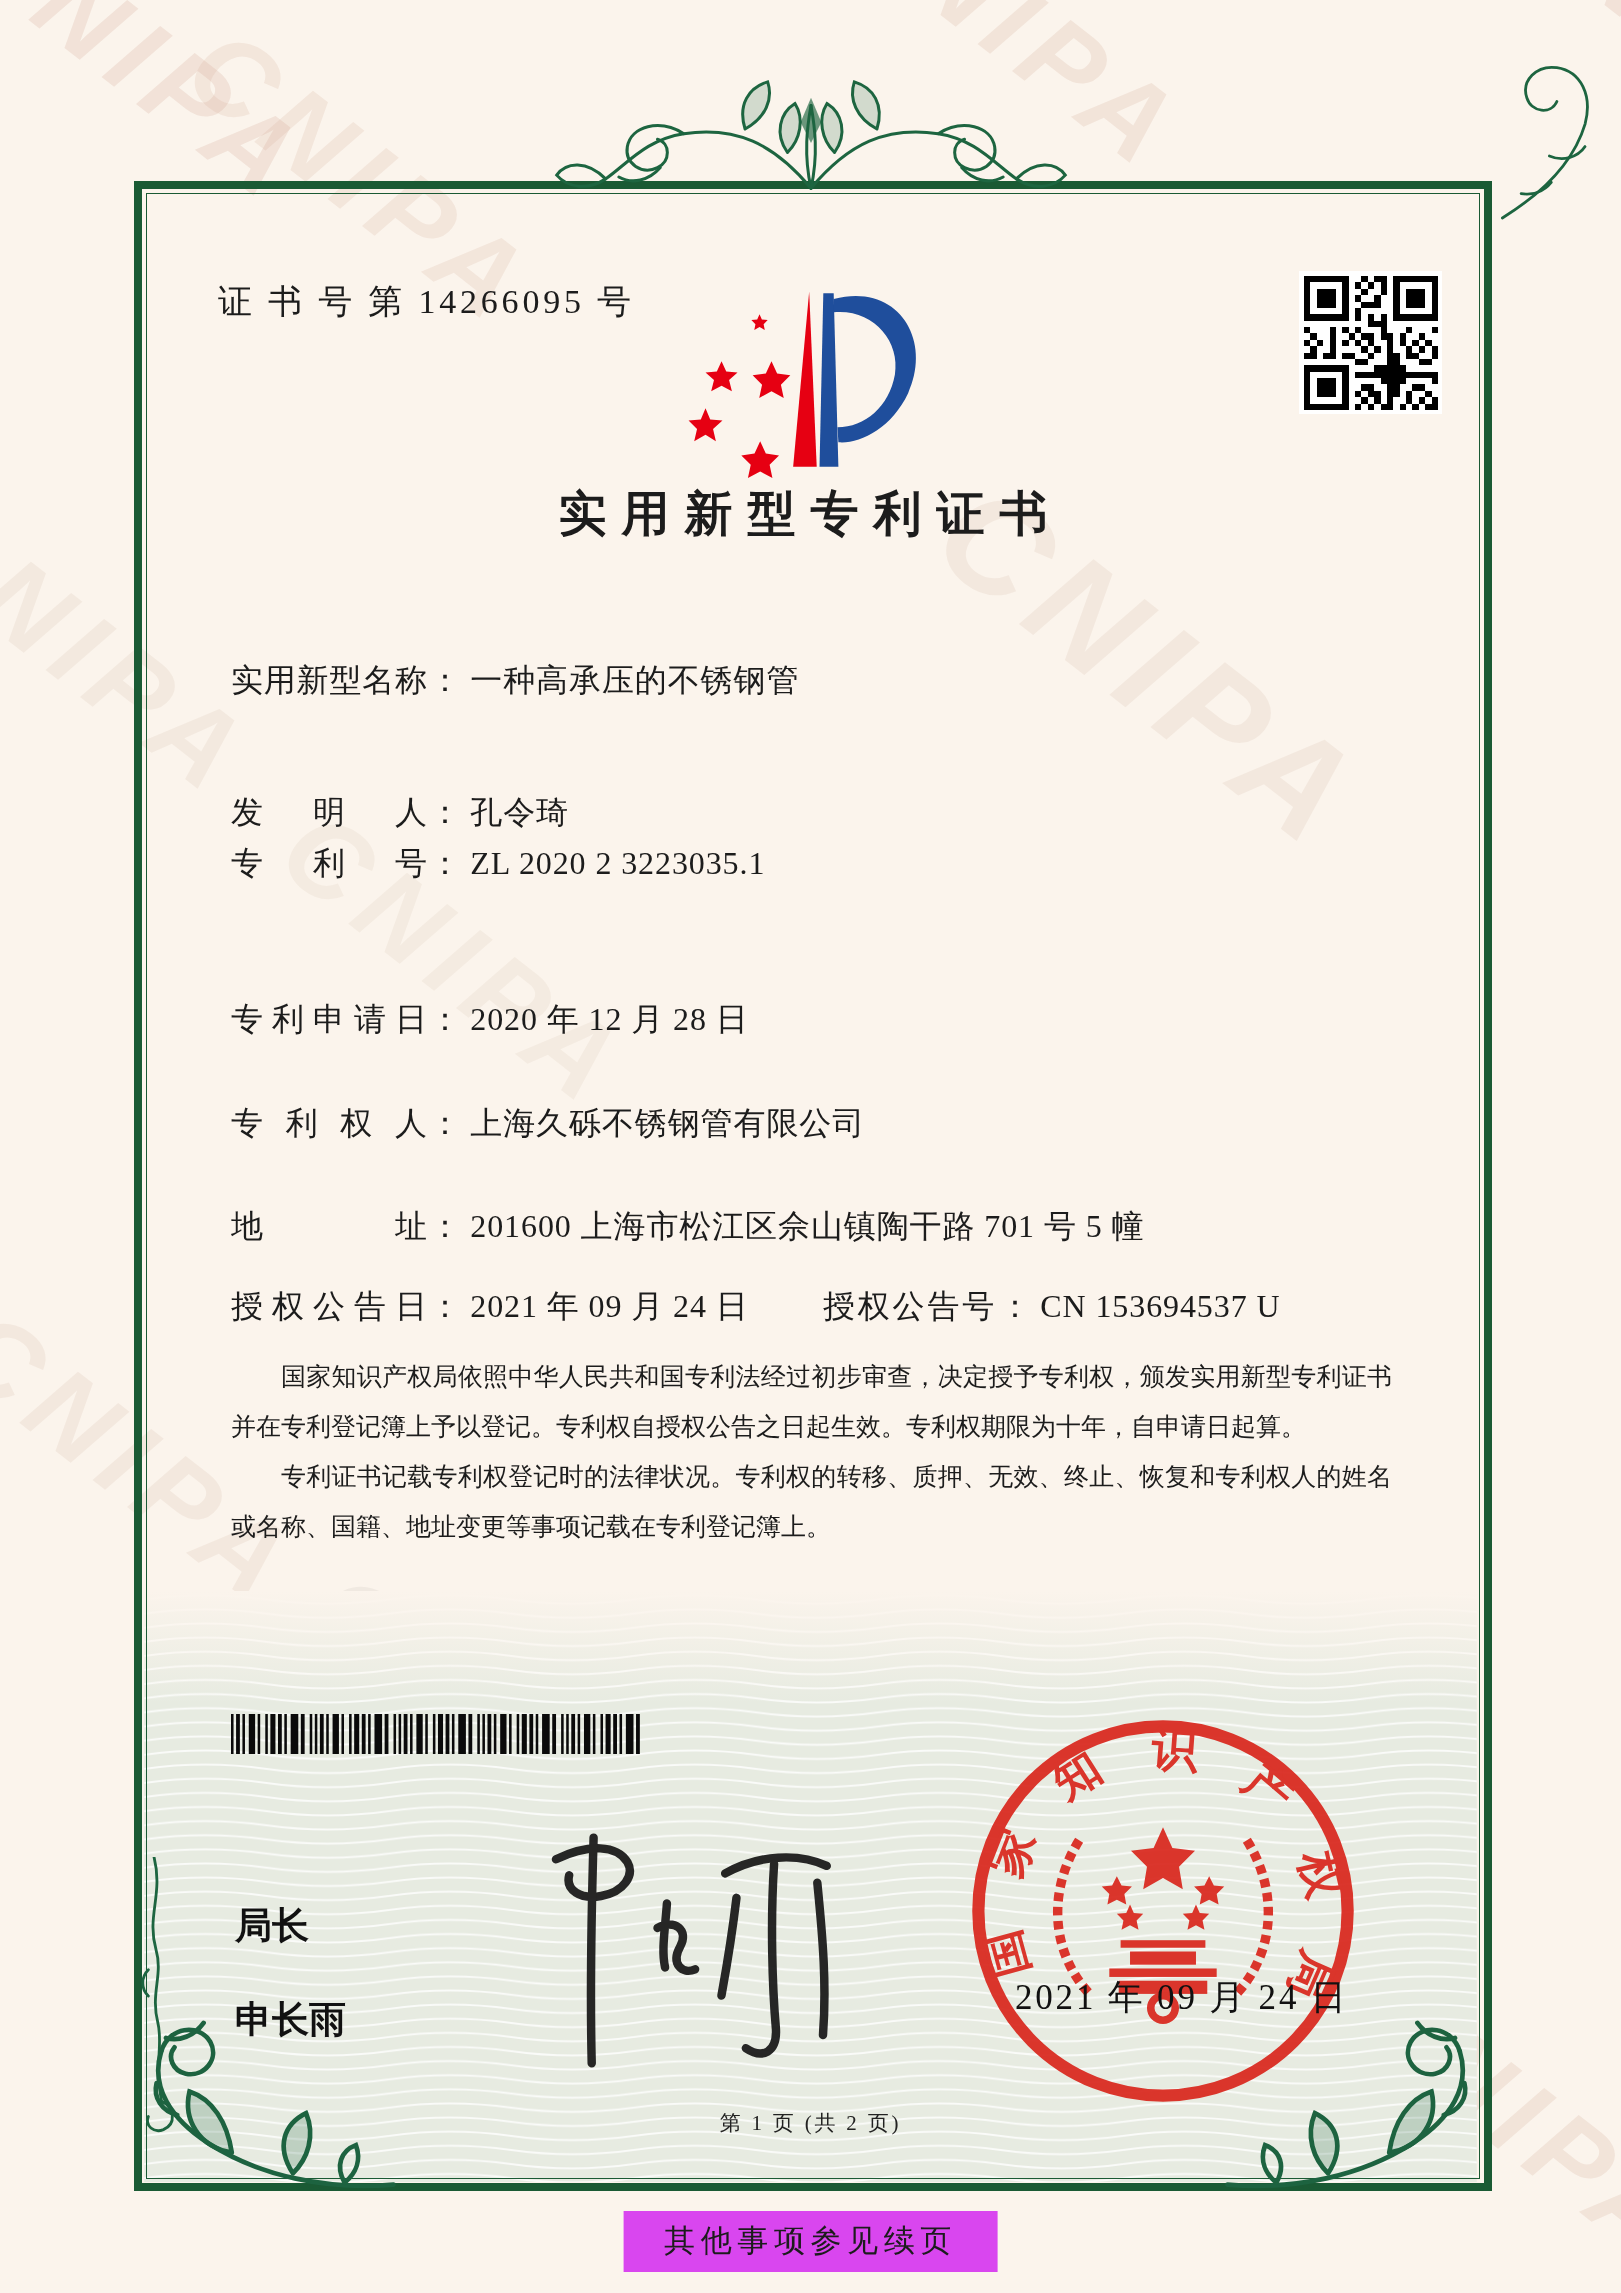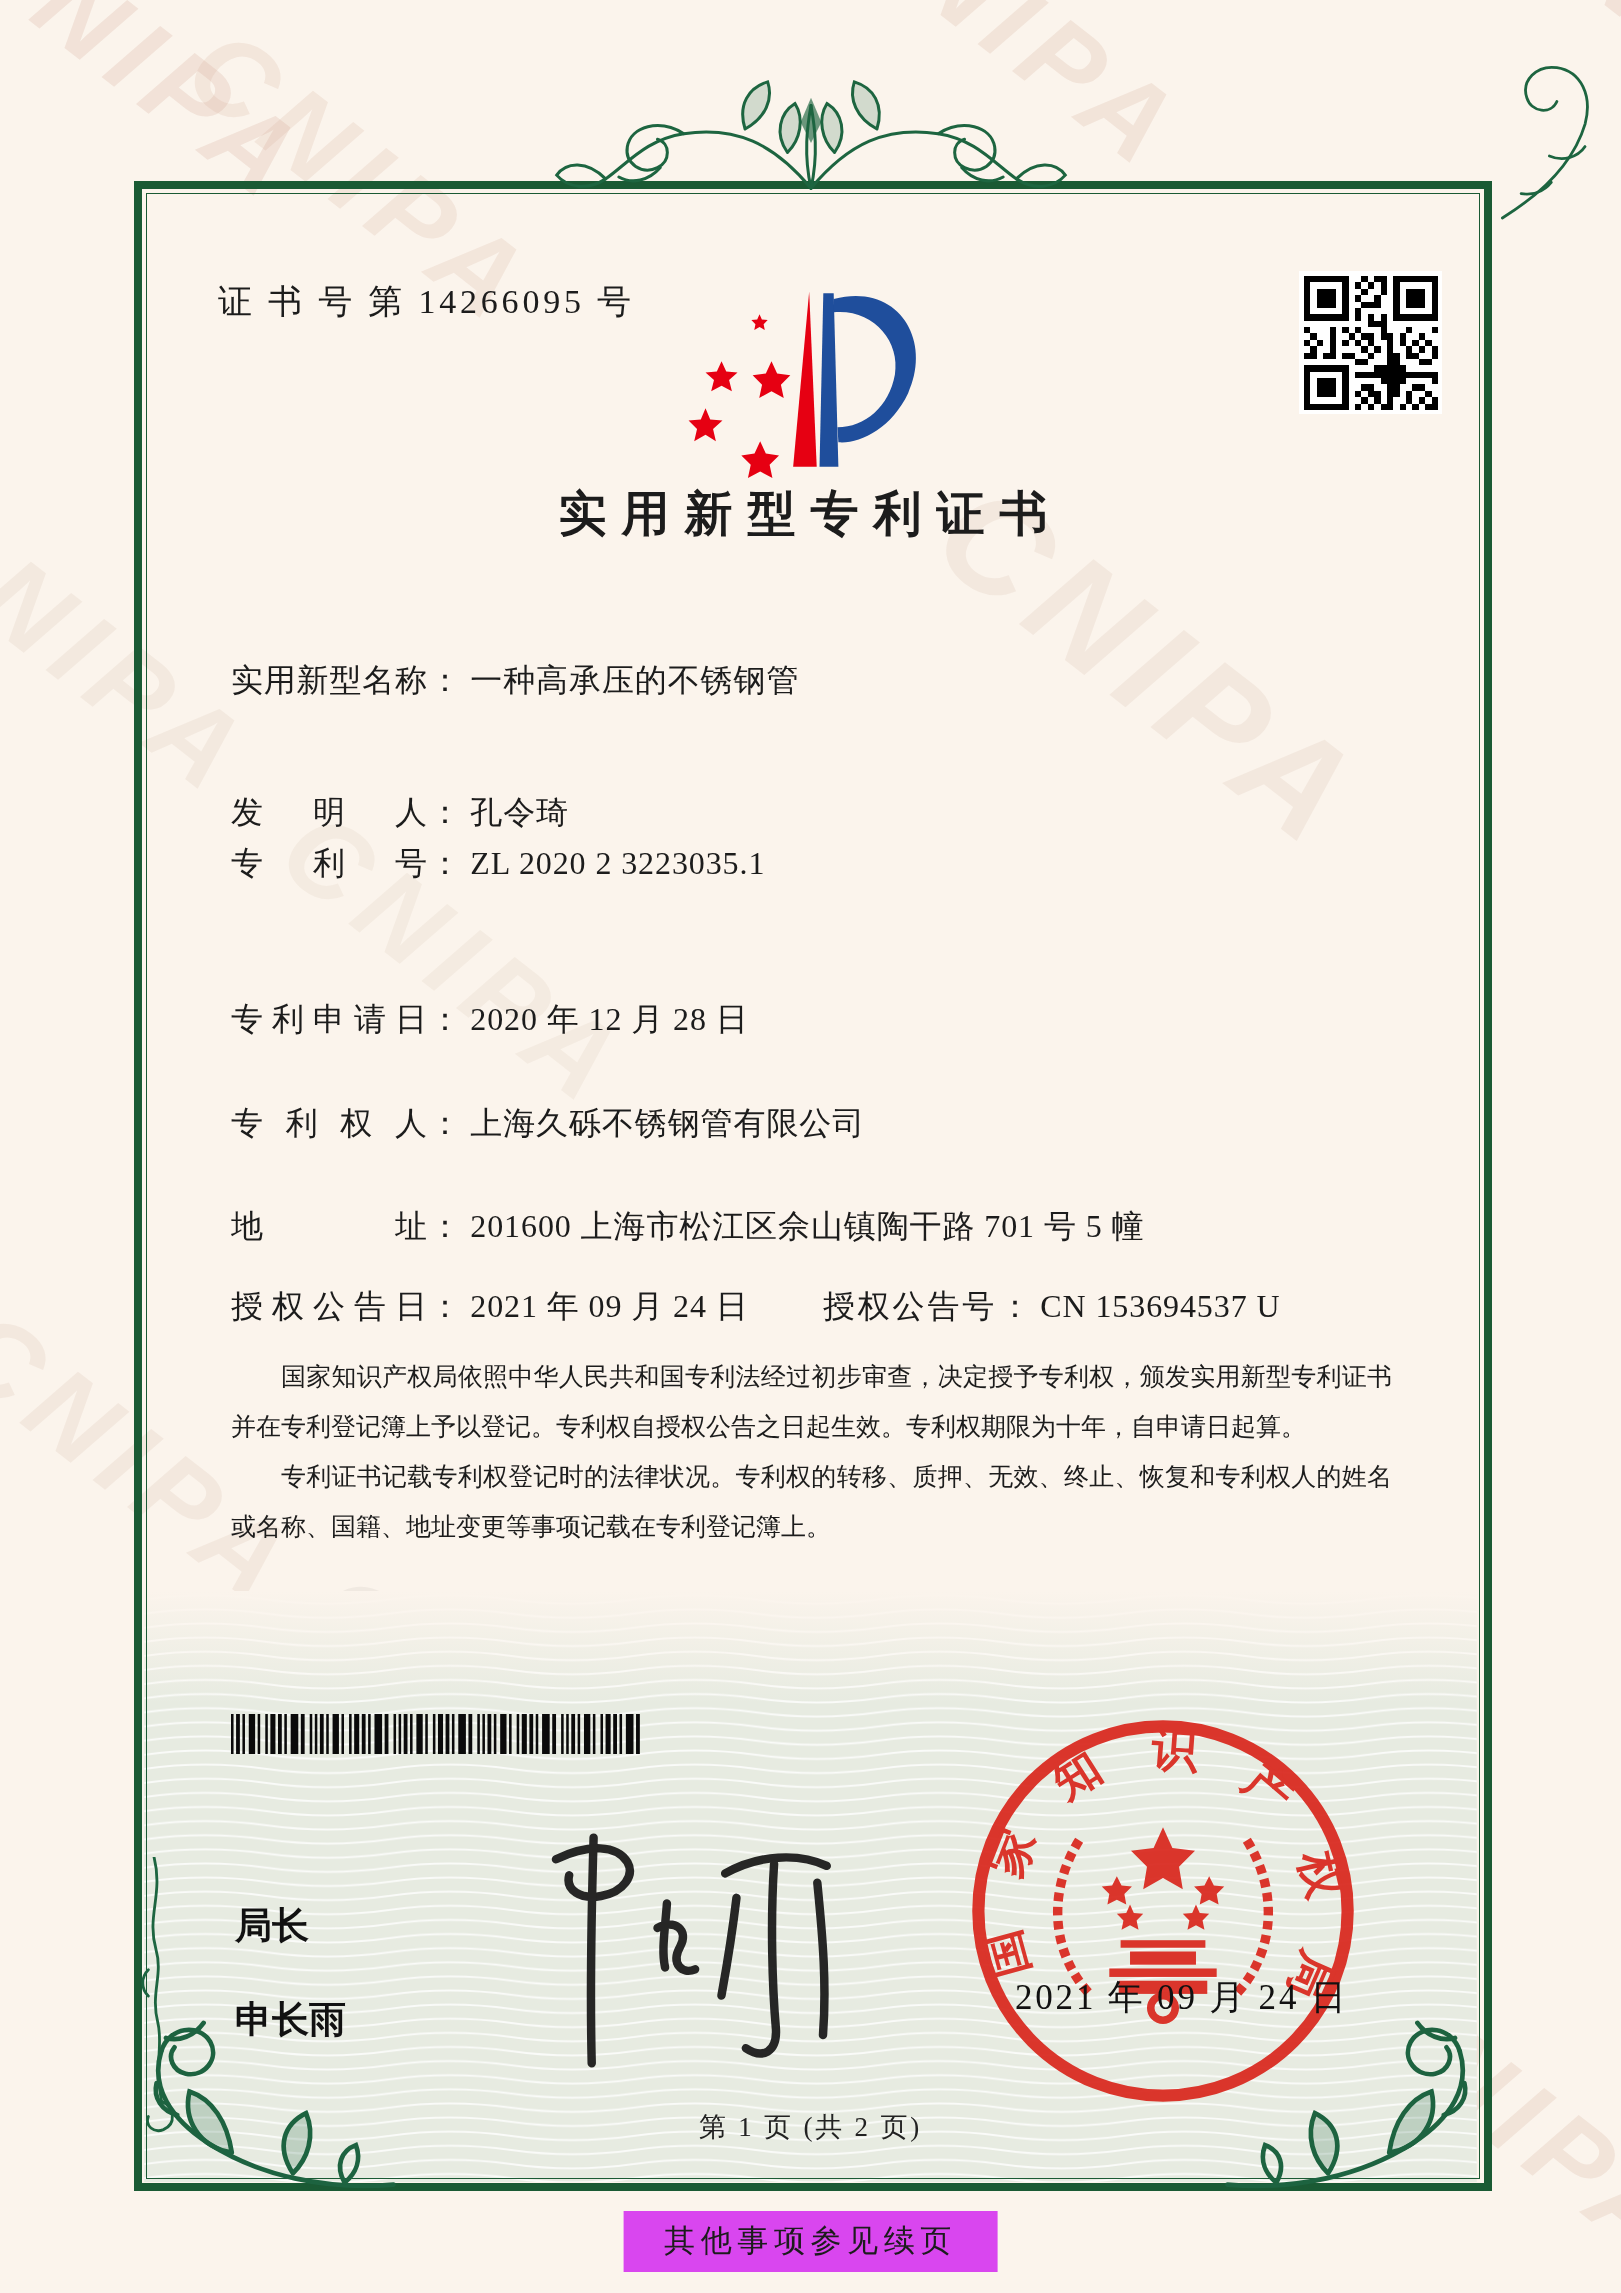--- a/index.html
+++ b/index.html
@@ -86,21 +86,21 @@
     font-size:37px;font-weight:600;line-height:94px;color:#111;
   }
   .signature{position:absolute;left:443px;top:1817px;z-index:6;}
   .seal{position:absolute;left:968px;top:1716px;z-index:6;opacity:.92;}
   .seal-date{
     position:absolute;left:1015px;top:1974px;z-index:7;
     font-size:35px;letter-spacing:2.8px;color:#111;white-space:nowrap;
   }
   .page-num{
     position:absolute;left:0;top:2109px;width:100%;text-align:center;
-    font-size:27px;letter-spacing:2.8px;z-index:5;color:#222;
+    font-size:21px;letter-spacing:2.8px;z-index:5;color:#222;
   }
   .continuation{
     position:absolute;left:50%;top:2211px;transform:translateX(-50%);
     background:#d946ef;padding:9.4px 41px;
     font-size:31px;letter-spacing:5.6px;z-index:5;
   }
 </style>
 </head>
 <body>
 

